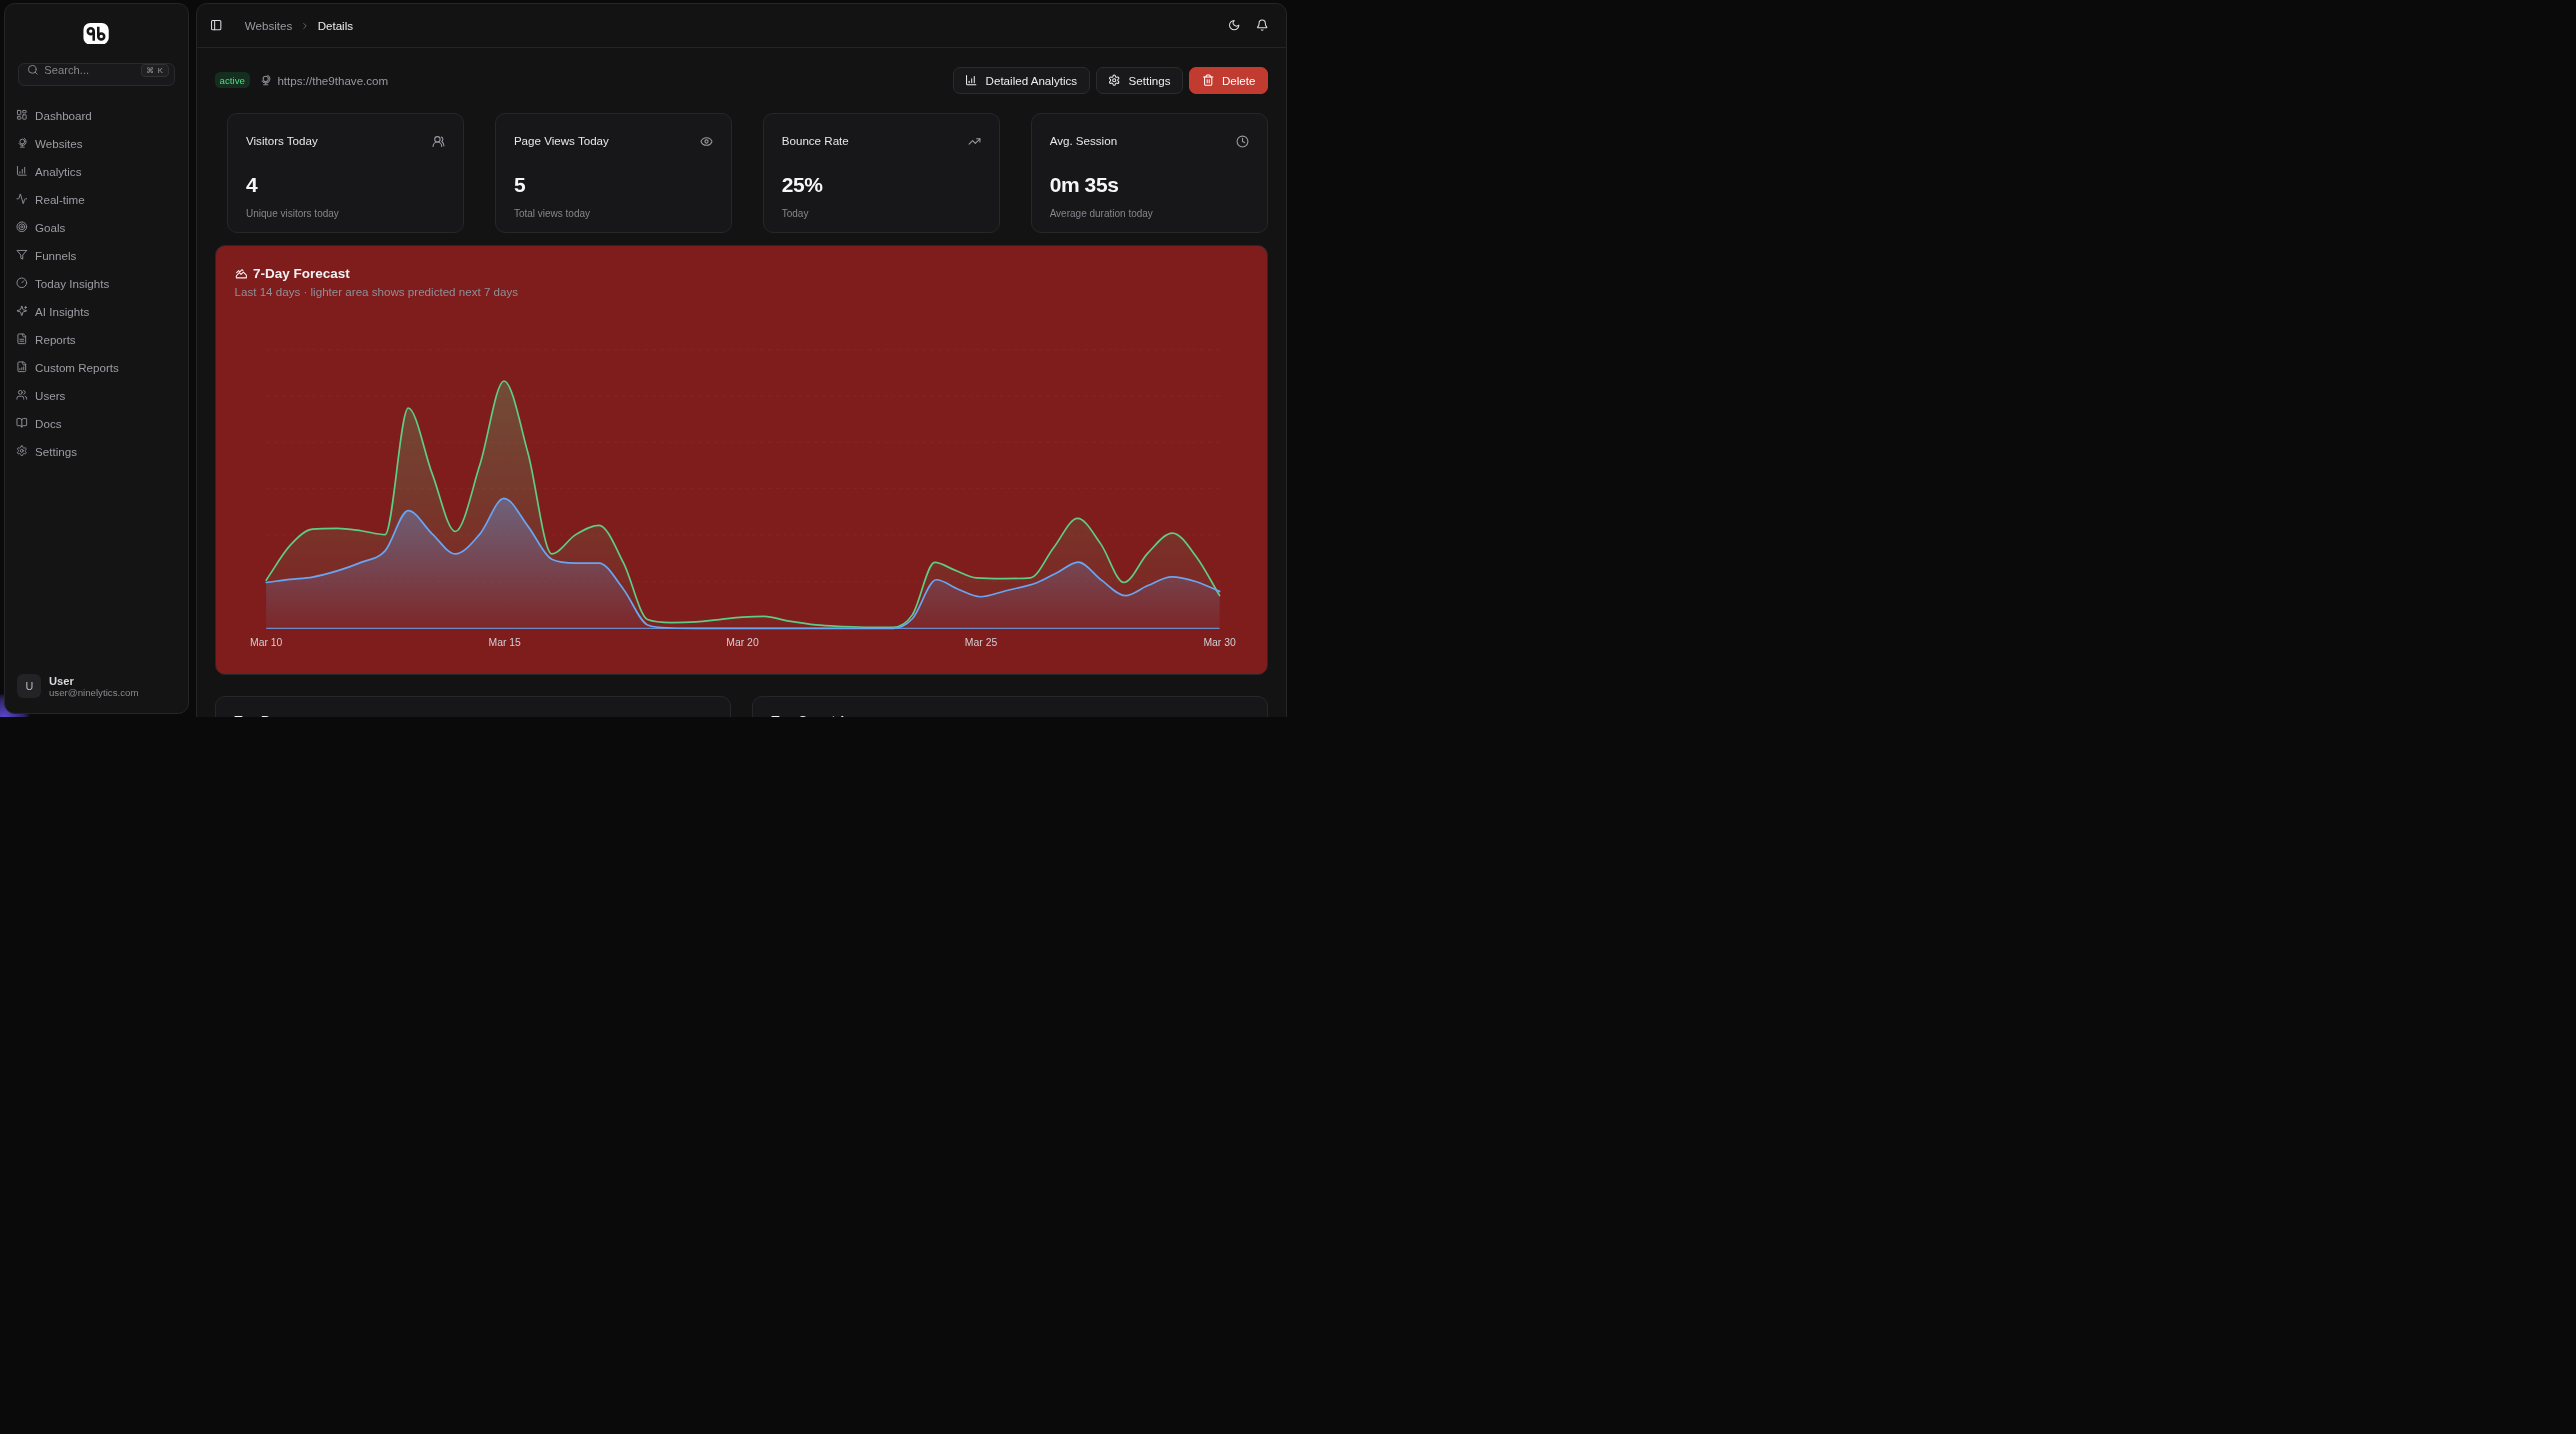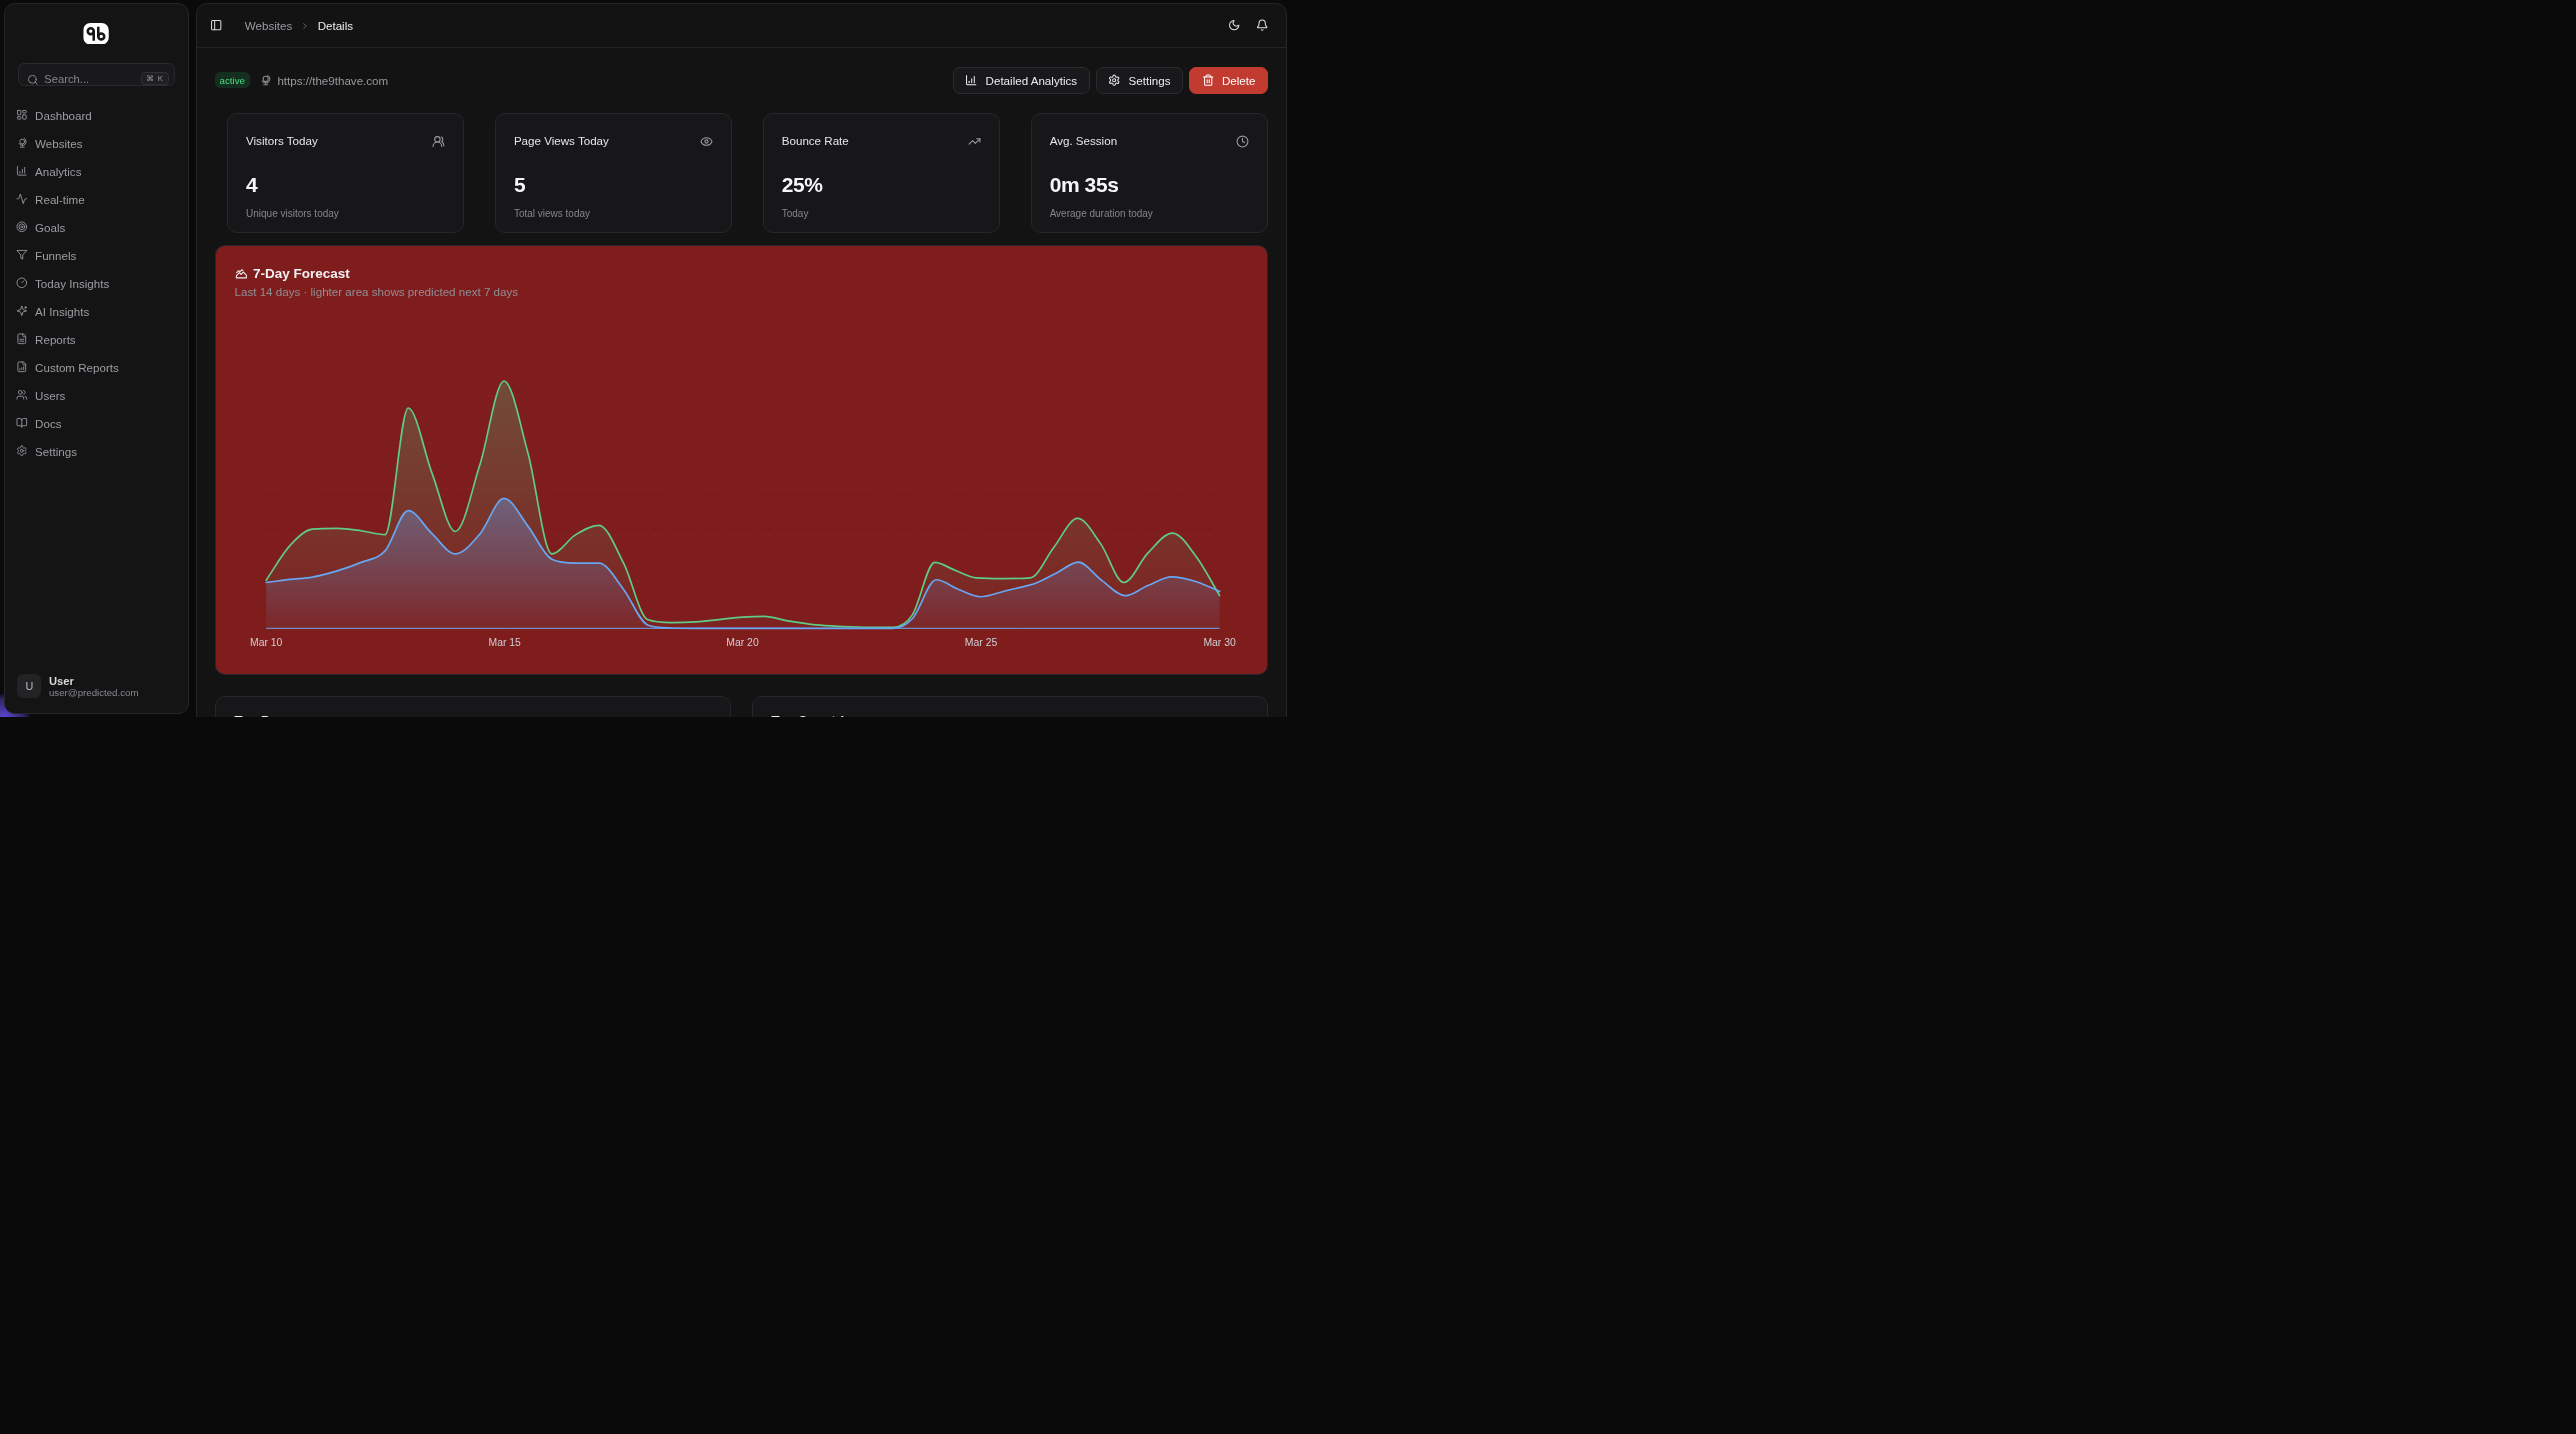--- a/index.html
+++ b/index.html
@@ -3,21 +3,21 @@
 <meta charset="utf-8">
 <style>
 * { margin:0; padding:0; box-sizing:border-box; }
 html,body { width:1288px; height:717px; overflow:hidden; }
 body { background:#0a0a0b; font-family:"Liberation Sans", sans-serif; position:relative; color:#e4e4e7; }
 .glow { position:absolute; left:-21.6px; top:694px; width:53px; height:49px; border-radius:50%; background:radial-gradient(circle, rgba(97,76,228,0.95) 0%, rgba(97,76,228,0.4) 55%, rgba(97,76,228,0) 72%); z-index:0; }
 svg.ic { display:block; }
 
 .sidebar { position:absolute; left:3.9px; top:3.1px; width:185px; height:711px; background:#141415; border:0.8px solid #26262a; border-radius:10.8px; z-index:2; }
 .logo { position:absolute; left:50%; transform:translateX(-50%); top:18.5px; }
-.search { position:absolute; left:13px; right:13px; top:59px; height:23px; background:#19191b; border:0.8px solid #2a2a2e; border-radius:6.2px; display:flex; align-items:flex-end; padding:0 4.6px 0 7.7px; }
+.search { position:absolute; left:13px; right:13px; top:59px; height:23px; background:#19191b; border:0.8px solid #2a2a2e; border-radius:6.2px; display:flex; align-items:flex-start; padding:0 4.6px 0 7.7px; }
 .search .stx { color:#86868d; font-size:11.2px; margin-left:6.2px; flex:1; }
 .kbd { background:#202023; border:0.8px solid #313135; border-radius:3.9px; color:#9b9ba1; font-size:7.7px; padding:1.2px 3.9px; letter-spacing:0.8px; margin-right:0.8px; }
 .nav { position:absolute; top:97px; left:5.4px; right:5.4px; }
 .nitem { height:28px; display:flex; align-items:center; padding-left:6.2px; color:#9d9da4; font-size:11.6px; border-radius:6.2px; }
 .nitem svg { margin-right:7px; flex:none; }
 .sfoot { position:absolute; left:12.4px; bottom:14.7px; display:flex; align-items:center; }
 .avatar { width:24px; height:24px; border-radius:6.2px; background:#232326; color:#b9b9bf; font-size:10.8px; display:flex; align-items:center; justify-content:center; }
 .uinfo { margin-left:7.7px; }
 .uname { color:#d9d9dd; font-weight:bold; font-size:11.2px; }
 .umail { color:#8a8a91; font-size:9.7px; margin-top:0.8px; }
@@ -176,21 +176,21 @@
           <path d="M12.22 2h-.44a2 2 0 0 0-2 2v.18a2 2 0 0 1-1 1.73l-.43.25a2 2 0 0 1-2 0l-.15-.08a2 2 0 0 0-2.73.73l-.22.38a2 2 0 0 0 .73 2.73l.15.1a2 2 0 0 1 1 1.72v.51a2 2 0 0 1-1 1.74l-.15.09a2 2 0 0 0-.73 2.73l.22.38a2 2 0 0 0 2.73.73l.15-.08a2 2 0 0 1 2 0l.43.25a2 2 0 0 1 1 1.73V20a2 2 0 0 0 2 2h.44a2 2 0 0 0 2-2v-.18a2 2 0 0 1 1-1.73l.43-.25a2 2 0 0 1 2 0l.15.08a2 2 0 0 0 2.73-.73l.22-.39a2 2 0 0 0-.73-2.73l-.15-.08a2 2 0 0 1-1-1.74v-.5a2 2 0 0 1 1-1.74l.15-.09a2 2 0 0 0 .73-2.73l-.22-.38a2 2 0 0 0-2.73-.73l-.15.08a2 2 0 0 1-2 0l-.43-.25a2 2 0 0 1-1-1.73V4a2 2 0 0 0-2-2z"></path>
           <circle cx="12" cy="12" r="3"></circle>
         </svg>
         <span>Settings</span>
       </div>
 </div>
   <div class="sfoot">
     <div class="avatar">U</div>
     <div class="uinfo">
       <div class="uname">User</div>
-      <div class="umail">user@predicted.com</div>
+      <div class="umail">user@ninelytics.com</div>
     </div>
   </div>
 </div>
 
 <div class="main">
   <div class="topbar">
     <svg class="ic" width="12.4" height="12.4" viewBox="0 0 24 24" fill="none" stroke="#dcdce0" stroke-width="2" stroke-linecap="round" stroke-linejoin="round">
         <rect width="18" height="18" x="3" y="3" rx="2"></rect>
         <path d="M9 3v18"></path>
       </svg>

